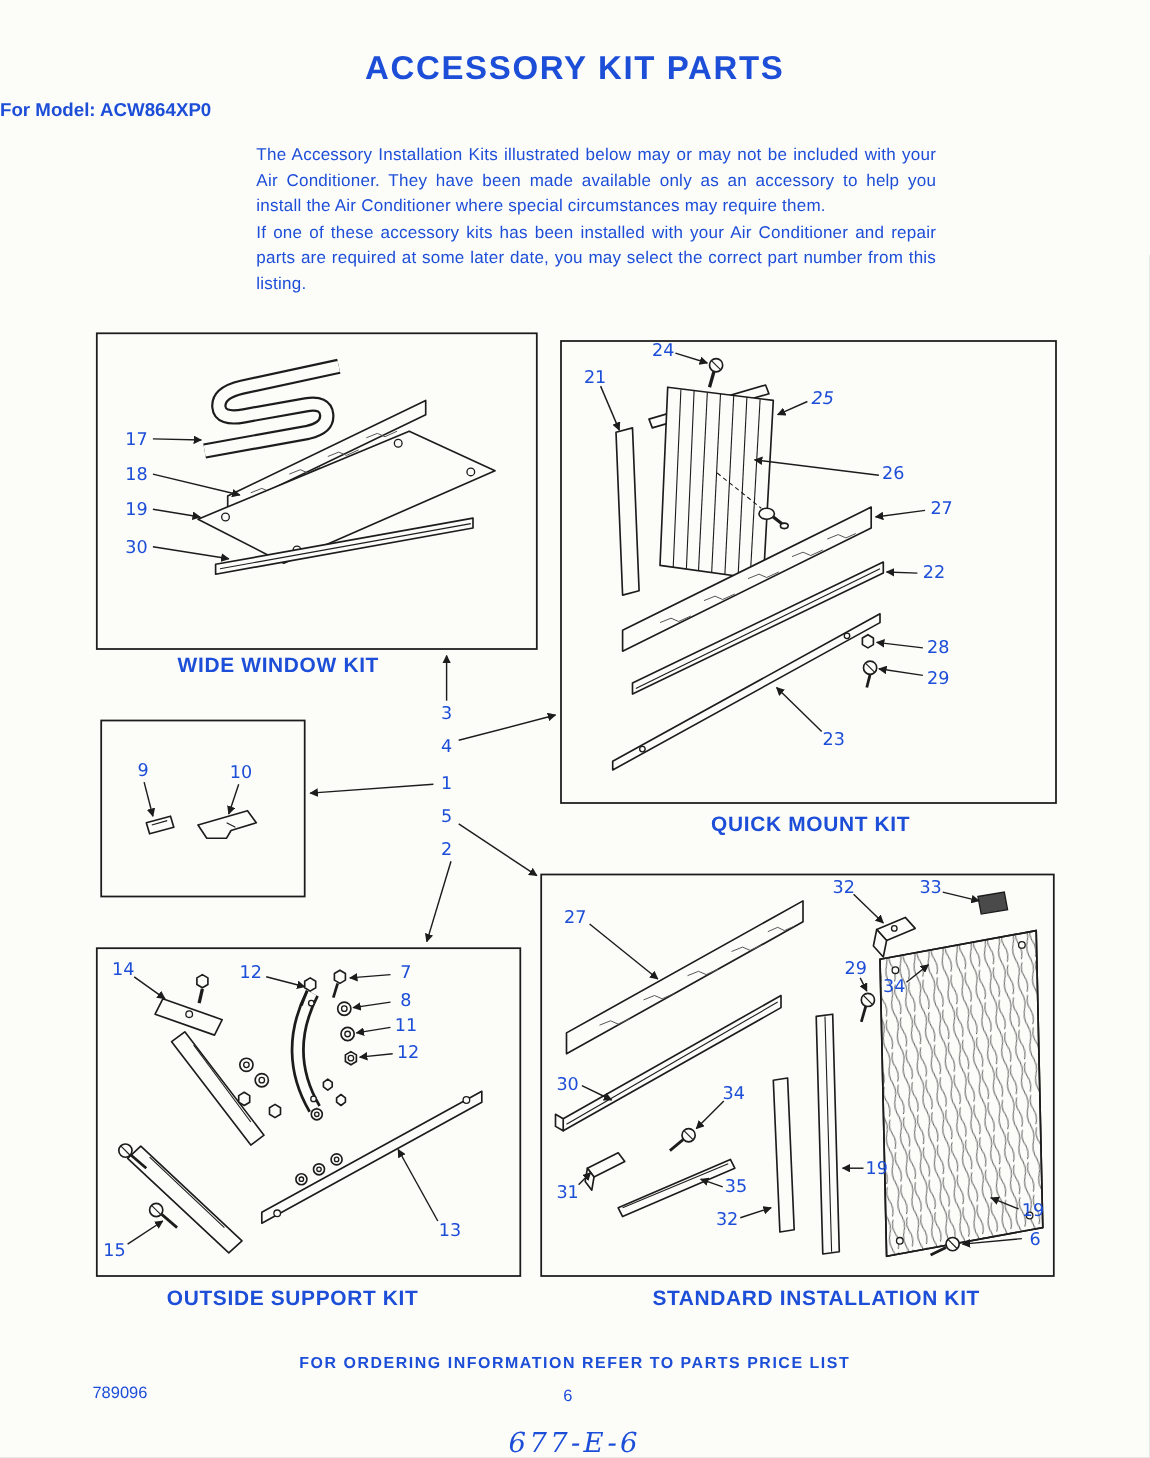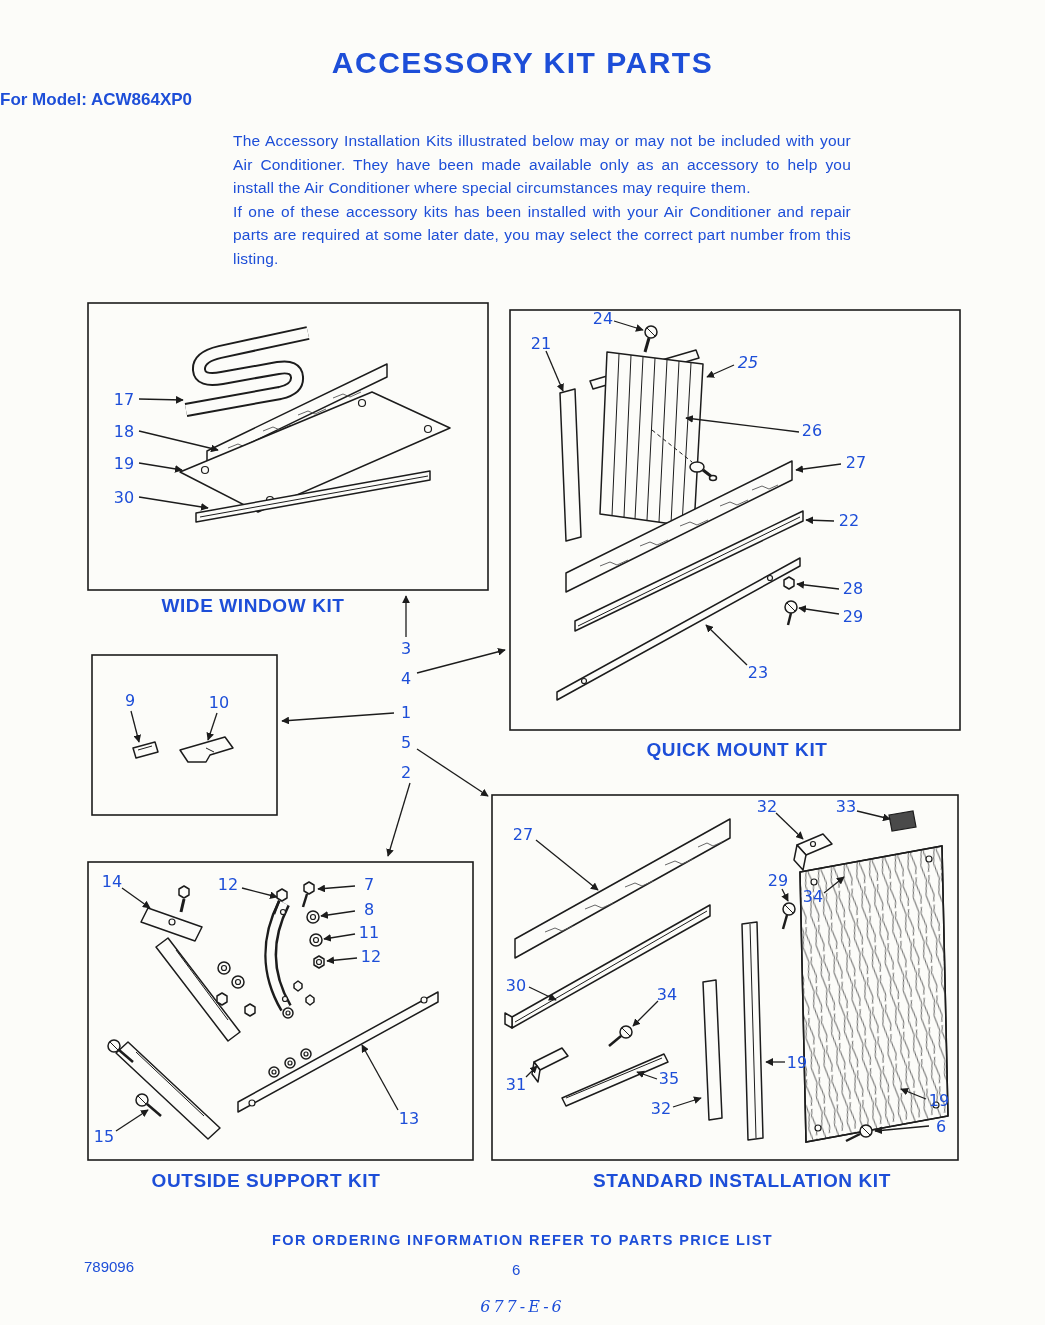--- a/index.html
+++ b/index.html
@@ -43,21 +43,21 @@
     font-family:"DejaVu Sans", sans-serif; font-size:16px; white-space:nowrap;
   }
   .footer-note {
     position:absolute; top:1232px; left:0; width:100%; text-align:center;
     font-size:14.5px; font-weight:bold; letter-spacing:1.4px;
   }
   .doc-number { position:absolute; left:84px; top:1258px; font-size:15px; }
   .page-number { position:absolute; left:512px; top:1261px; font-size:15px; }
   .hand-code {
     position:absolute; top:1297px; left:0; width:100%; text-align:center;
-    font-family:"DejaVu Serif", serif; font-style:italic; font-size:16px; letter-spacing:3px;
+    font-family:"DejaVu Serif", serif; font-style:italic; font-size:25px; letter-spacing:3px;
   }
 </style>
 </head>
 <body>
 
 <div class="page">
 
   <h1 class="title">ACCESSORY KIT PARTS</h1>
   <div class="model">For Model: ACW864XP0</div>
 

